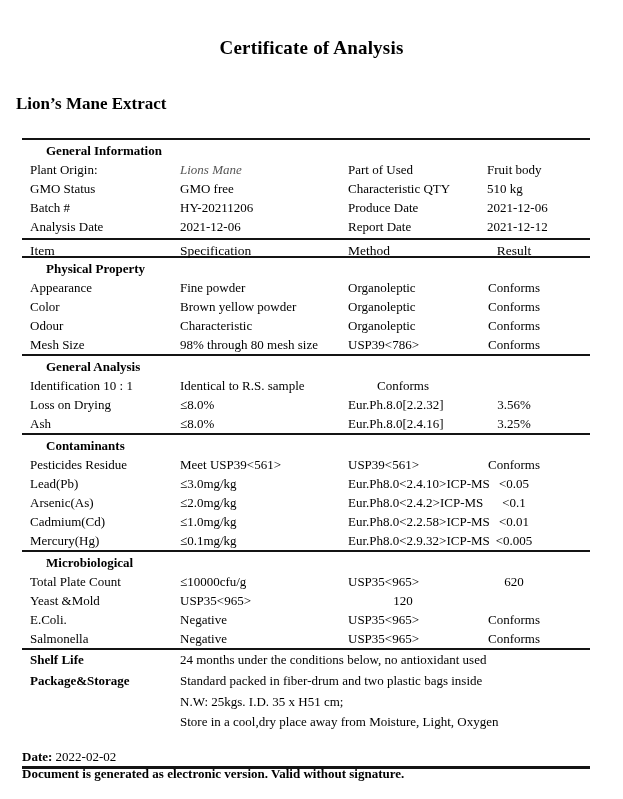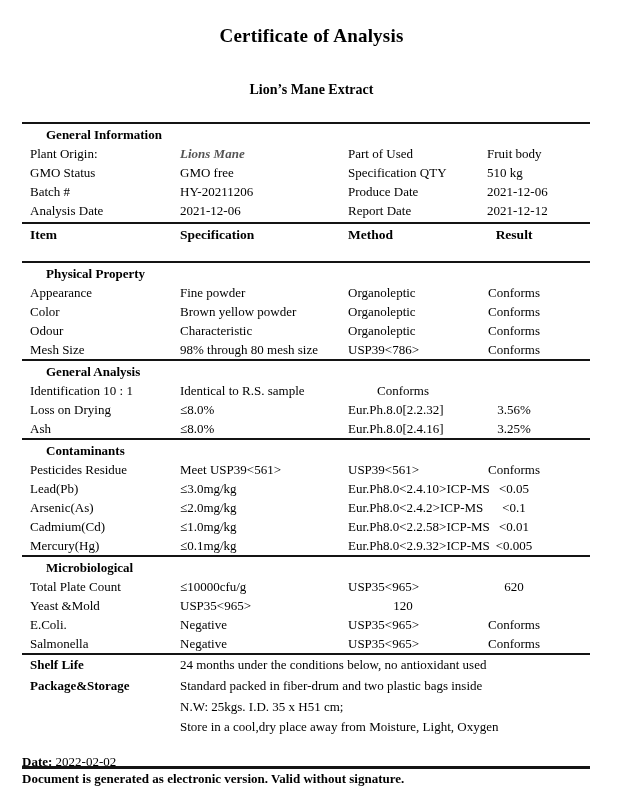--- a/index.html
+++ b/index.html
@@ -5,55 +5,55 @@
   html,body{margin:0;padding:0;background:#fff;}
   .page{
     position:relative;
     width:623px;height:799px;
     background:#fff;
     font-family:"Liberation Serif","DejaVu Serif",serif;
     color:var(--text,#000);
     overflow:hidden;
   }
   .doc-title{
-    margin:4px;padding-top:21px;
+    margin:16px;padding-top:21px;
     text-align:center;
     font-size:19px;font-weight:bold;
     letter-spacing:.2px;
   }
   .doc-subtitle{
     margin:16px;padding-top:19px;
-    text-align:center;
-    font-size:14px;font-weight:bold;
+    text-align:left;
+    font-size:17px;font-weight:bold;
   }
   .rule{
     height:2px;background:var(--rule,#141414);
     margin-left:22px;width:568px;
   }
   .rule.thick{height:3px;}
   #rule-top{margin-top:24px;}
   .content{margin-left:30px;width:560px;}
   .sec-heading{
     font-weight:bold;font-size:13px;
     height:20px;line-height:21px;margin-left:16px;
   }
   .gi-row{
     display:grid;
     grid-template-columns:150px 168px 139px 1fr;
     font-size:13px;height:19px;line-height:19px;
     white-space:nowrap;
   }
-  .gi-row .em{font-style:italic;color:var(--muted,#555);font-weight:bold;}
+  .gi-row .em{font-style:italic;color:var(--muted,#555);}
   .hdr-row,.t-row{
     display:grid;
     grid-template-columns:150px 168px 110px 112px;
     font-size:13px;height:19px;line-height:19px;
     white-space:nowrap;
   }
-  .hdr-row{font-weight:bold;height:37px;line-height:21px;font-size:13.5px;}
+  .hdr-row{font-weight:normal;height:16px;line-height:21px;font-size:13.5px;}
   .hdr-row .c3,.t-row .c3{text-align:center;}
   .t-row{height:19px;}
   .f-row{
     display:grid;
     grid-template-columns:150px 1fr;
     font-size:13px;
     white-space:nowrap;
   }
   .f-lab{font-weight:bold;line-height:20px;}
   .f-line{line-height:20.8px;}
@@ -80,21 +80,21 @@
     <div>
         <div class="gi-row">
           <span class="gi-lab">Plant Origin:</span>
           <span class="gi-val em">Lions Mane</span>
           <span class="gi-lab2">Part of Used</span>
           <span class="gi-val2">Fruit body</span>
         </div>
         <div class="gi-row">
           <span class="gi-lab">GMO Status</span>
           <span class="gi-val">GMO free</span>
-          <span class="gi-lab2">Specification QTY</span>
+          <span class="gi-lab2">Characteristic QTY</span>
           <span class="gi-val2">510 kg</span>
         </div>
         <div class="gi-row">
           <span class="gi-lab">Batch #</span>
           <span class="gi-val">HY-20211206</span>
           <span class="gi-lab2">Produce Date</span>
           <span class="gi-val2">2021-12-06</span>
         </div>
         <div class="gi-row">
           <span class="gi-lab">Analysis Date</span>

